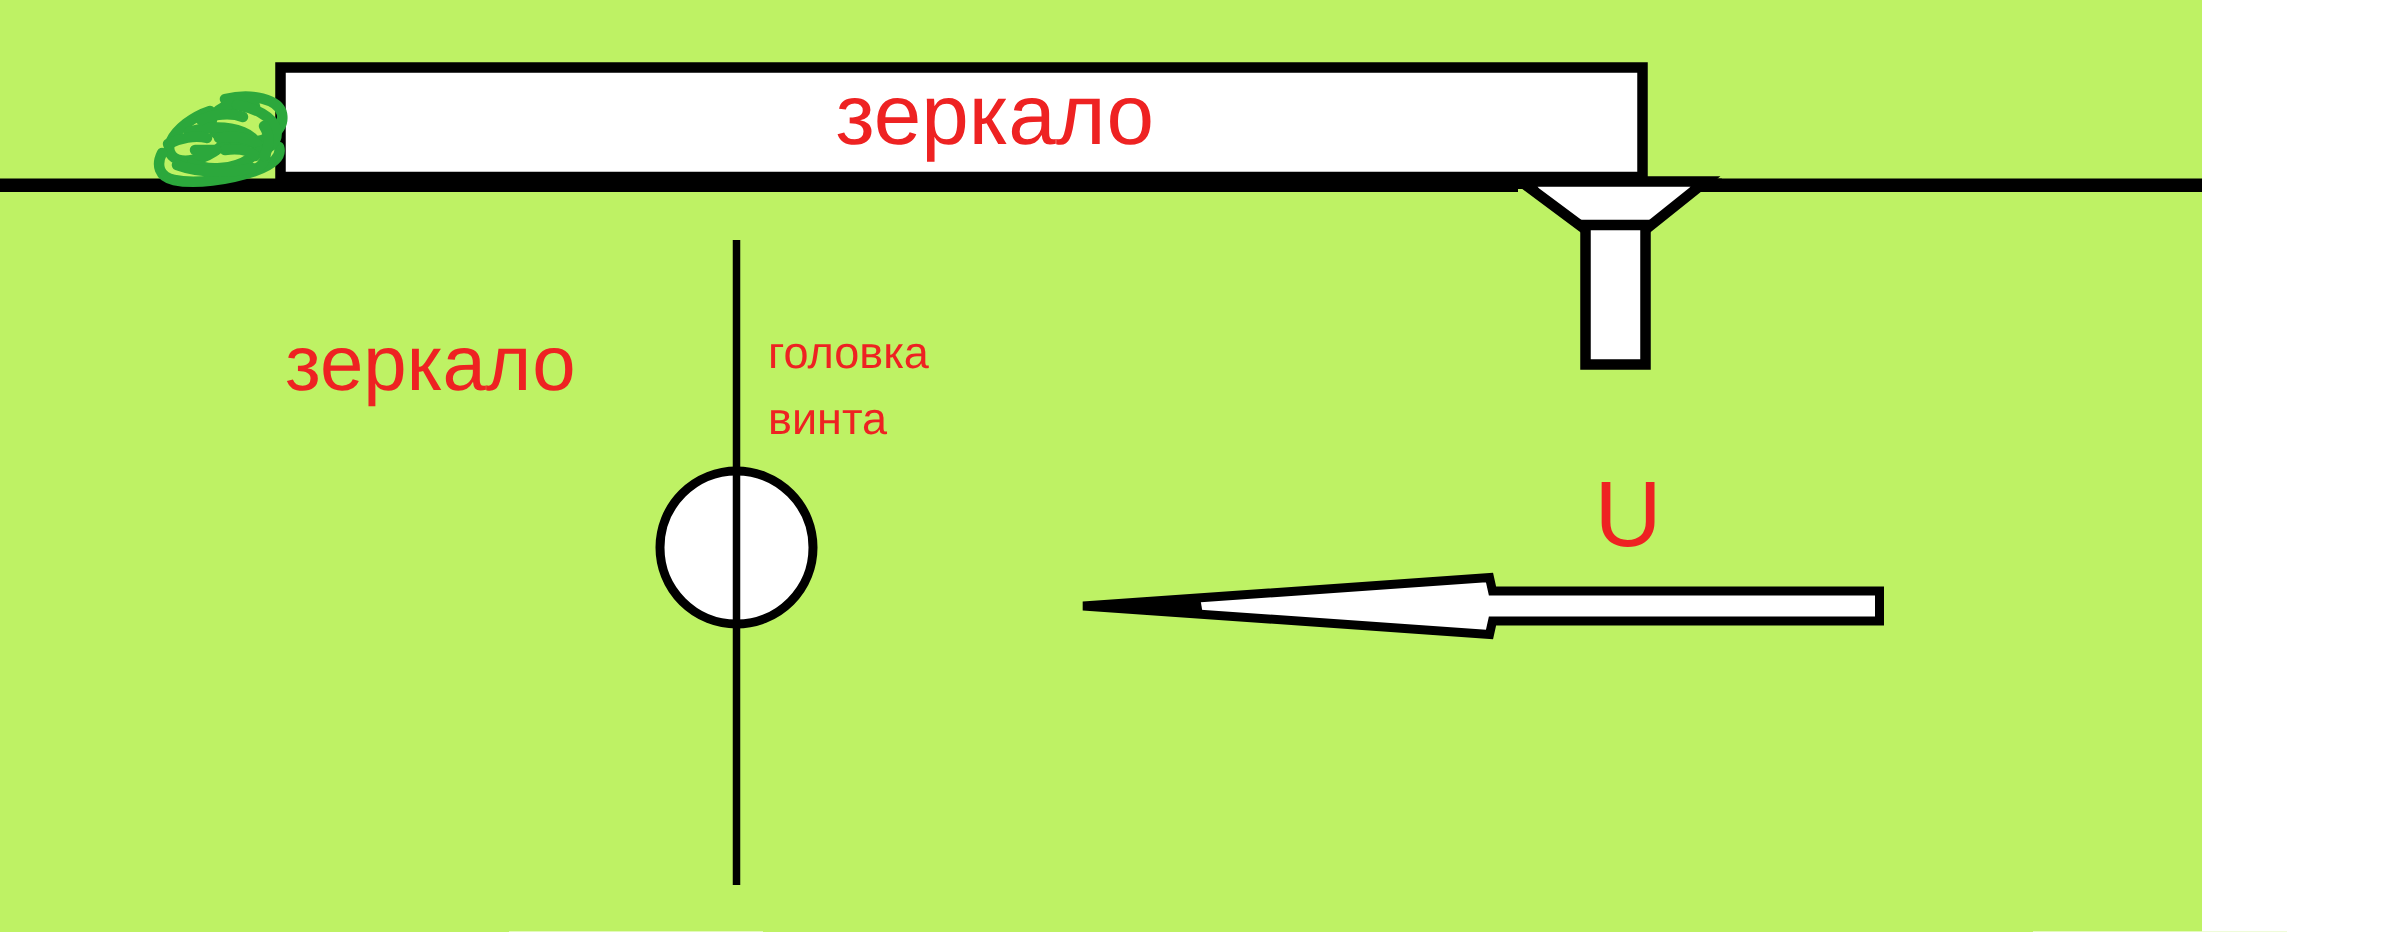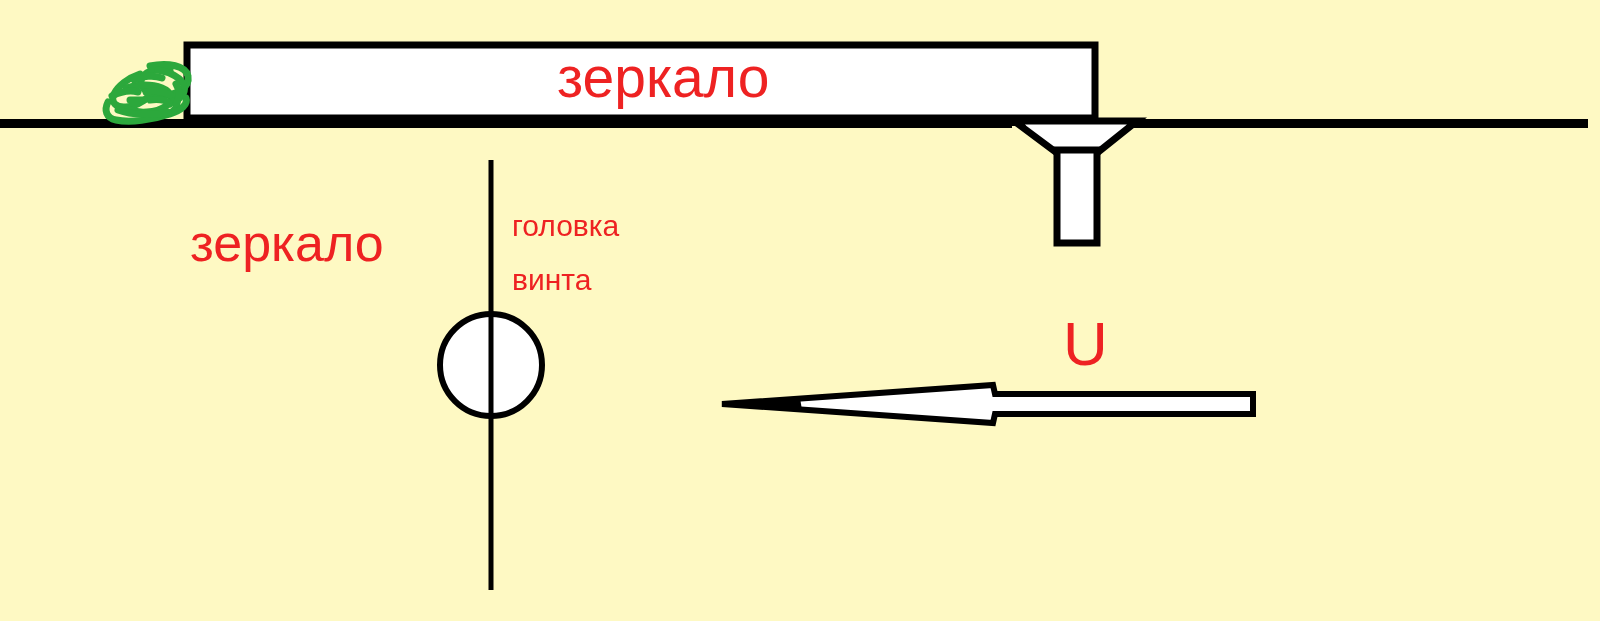--- a/index.html
+++ b/index.html
@@ -5,23 +5,23 @@
   html, body {
     margin: 0;
     padding: 0;
     background: #ffffff;
   }
   body {
     font-family: "Liberation Sans", sans-serif;
   }
   #canvas-root {
     position: relative;
-    width: 1600px;
+    width: 1468px;
     height: 621px;
-    background: #fef9c3;
+    background: #bef264;
     overflow: hidden;
   }
   #diagram-svg {
     position: absolute;
     left: 0;
     top: 0;
     width: 1600px;
     height: 621px;
     display: block;
   }
@@ -37,21 +37,21 @@
     top: 49px;
     font-size: 57px;
   }
   #label-mirror-side {
     left: 190px;
     top: 217px;
     font-size: 52px;
   }
   #label-screw-head-line1 {
     left: 512px;
-    top: 211px;
+    top: 221px;
     font-size: 30px;
   }
   #label-screw-head-line2 {
     left: 512px;
     top: 265px;
     font-size: 30px;
     text-align: right;
   }
   #label-u {
     left: 1063px;

